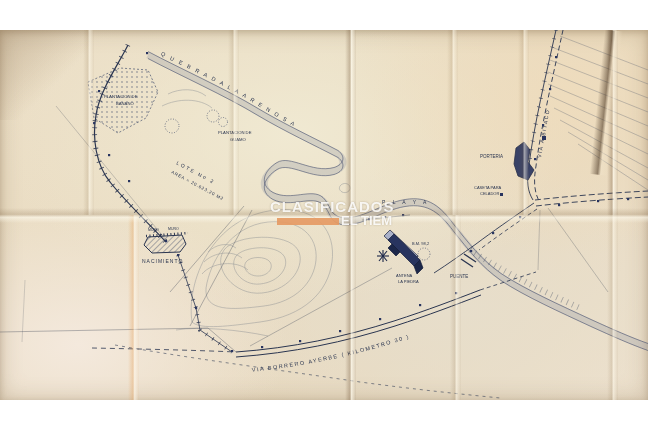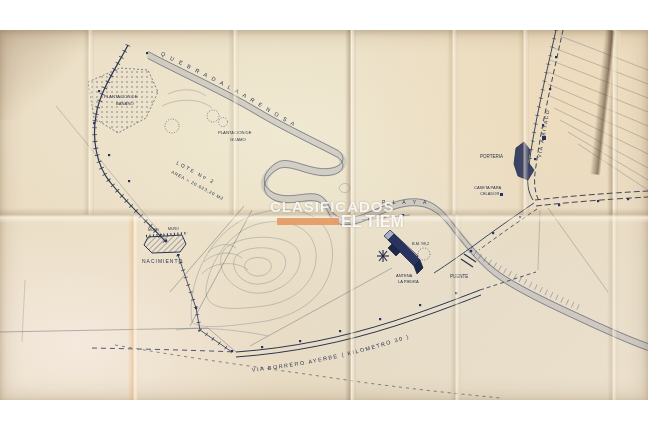--- a/index.html
+++ b/index.html
@@ -22,21 +22,21 @@
   .crease-v.orange{background:linear-gradient(90deg, rgba(220,150,80,0) 0%, rgba(228,160,90,0.38) 45%,
       rgba(255,248,235,0.6) 60%, rgba(220,150,80,0.08) 100%);}
   .crease-h{position:absolute;left:0;width:100%;height:15px;pointer-events:none;
     background:linear-gradient(180deg, rgba(110,80,45,0) 0%, rgba(110,80,45,0.20) 42%,
       rgba(255,252,240,0.55) 62%, rgba(110,80,45,0) 100%);}
   .crease-diag{position:absolute;pointer-events:none;}
   .wm-title{position:absolute;left:270px;top:198px;font-size:15px;font-weight:700;
     letter-spacing:1px;color:rgba(255,255,255,0.86);text-shadow:0 0 2px rgba(90,70,40,0.35);}
   .wm-bar{position:absolute;left:277px;top:218px;width:62px;height:6.5px;
     background:rgba(229,154,100,0.92);}
-  .wm-sub{position:absolute;left:341px;top:213px;font-size:16px;font-weight:700;
+  .wm-sub{position:absolute;left:341px;top:213px;font-size:13px;font-weight:700;
     color:rgba(255,255,255,0.88);text-shadow:0 0 2px rgba(90,70,40,0.3);}
   svg text{font-family:"Liberation Sans", sans-serif;fill:#2a3550;}
 </style>
 </head>
 <body>
 
 <div class="page">
 
   <div class="photo">
 

